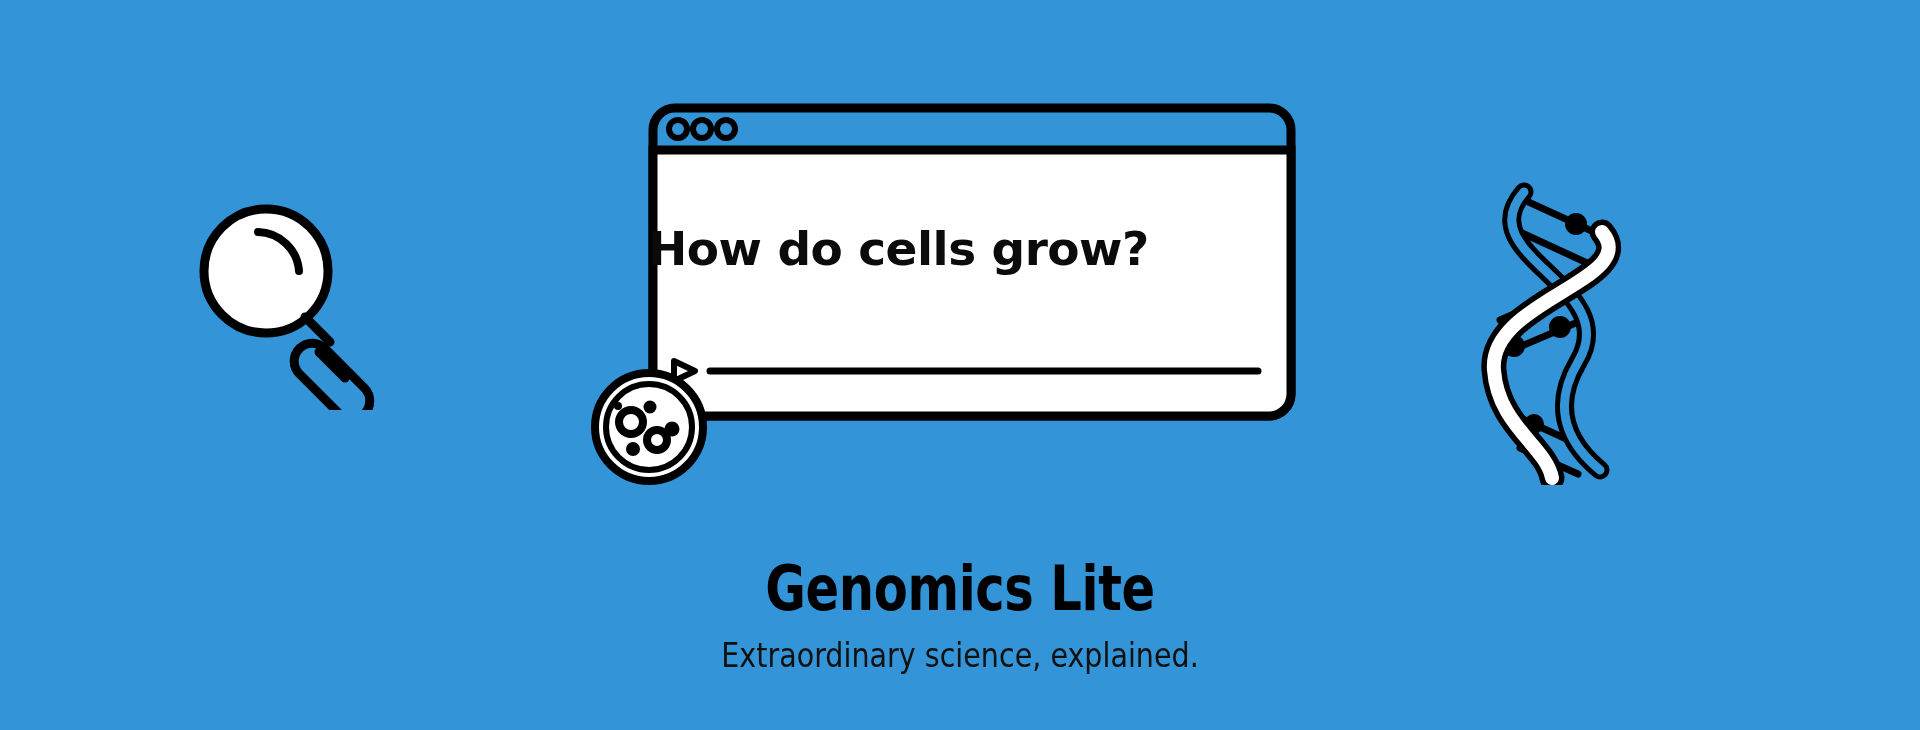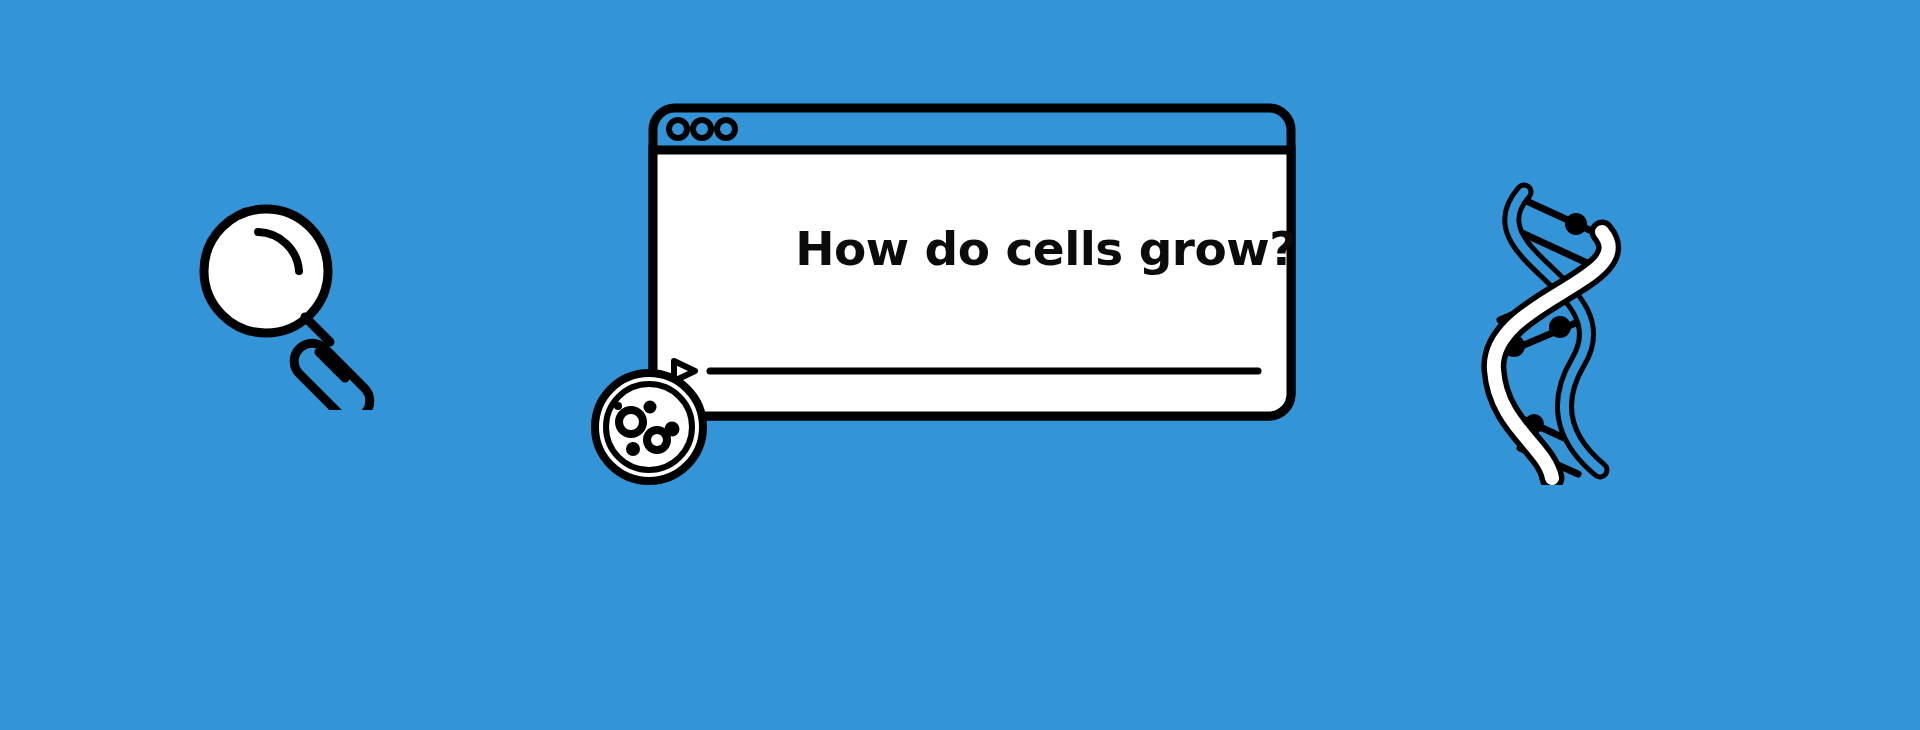--- a/index.html
+++ b/index.html
@@ -37,24 +37,24 @@
     top: 103px;
     width: 648px;
     height: 318px;
   }
   #browser-window .win-svg {
     position: absolute;
     inset: 0;
   }
   #browser-headline {
     position: absolute;
-    left: 12px;
+    left: 0;
     right: 0;
     top: 122px;
-    text-align: right;
+    text-align: left;
     font-family: "DejaVu Sans", sans-serif;
     font-weight: bold;
     font-size: 47px;
     letter-spacing: -0.5px;
     color: #0b0b0b;
     line-height: 1;
     pointer-events: none;
   }
 
   
@@ -182,14 +182,18 @@
       </g>
 
       <path d="M 96 22 C 40 86, 196 116, 150 192 C 118 246, 150 282, 172 300" fill="none" stroke="#000000" stroke-width="19" stroke-linecap="round"></path>
       <path d="M 96 22 C 40 86, 196 116, 150 192 C 118 246, 150 282, 172 300" fill="none" stroke="#3394d8" stroke-width="9" stroke-linecap="round"></path>
 
       <path d="M 174 62 C 214 110, 60 130, 66 200 C 70 256, 118 276, 124 308" fill="none" stroke="#000000" stroke-width="25" stroke-linecap="round"></path>
       <path d="M 174 62 C 214 110, 60 130, 66 200 C 70 256, 118 276, 124 308" fill="none" stroke="#ffffff" stroke-width="14" stroke-linecap="round"></path>
     </svg>
   </div>
 
+  <div id="wordmark">
+    <div id="brand-title">Genomics Lite</div>
+    <div id="brand-tagline">Extraordinary science, explained.</div>
+  </div>
 
 </div>
 
 </body></html>

